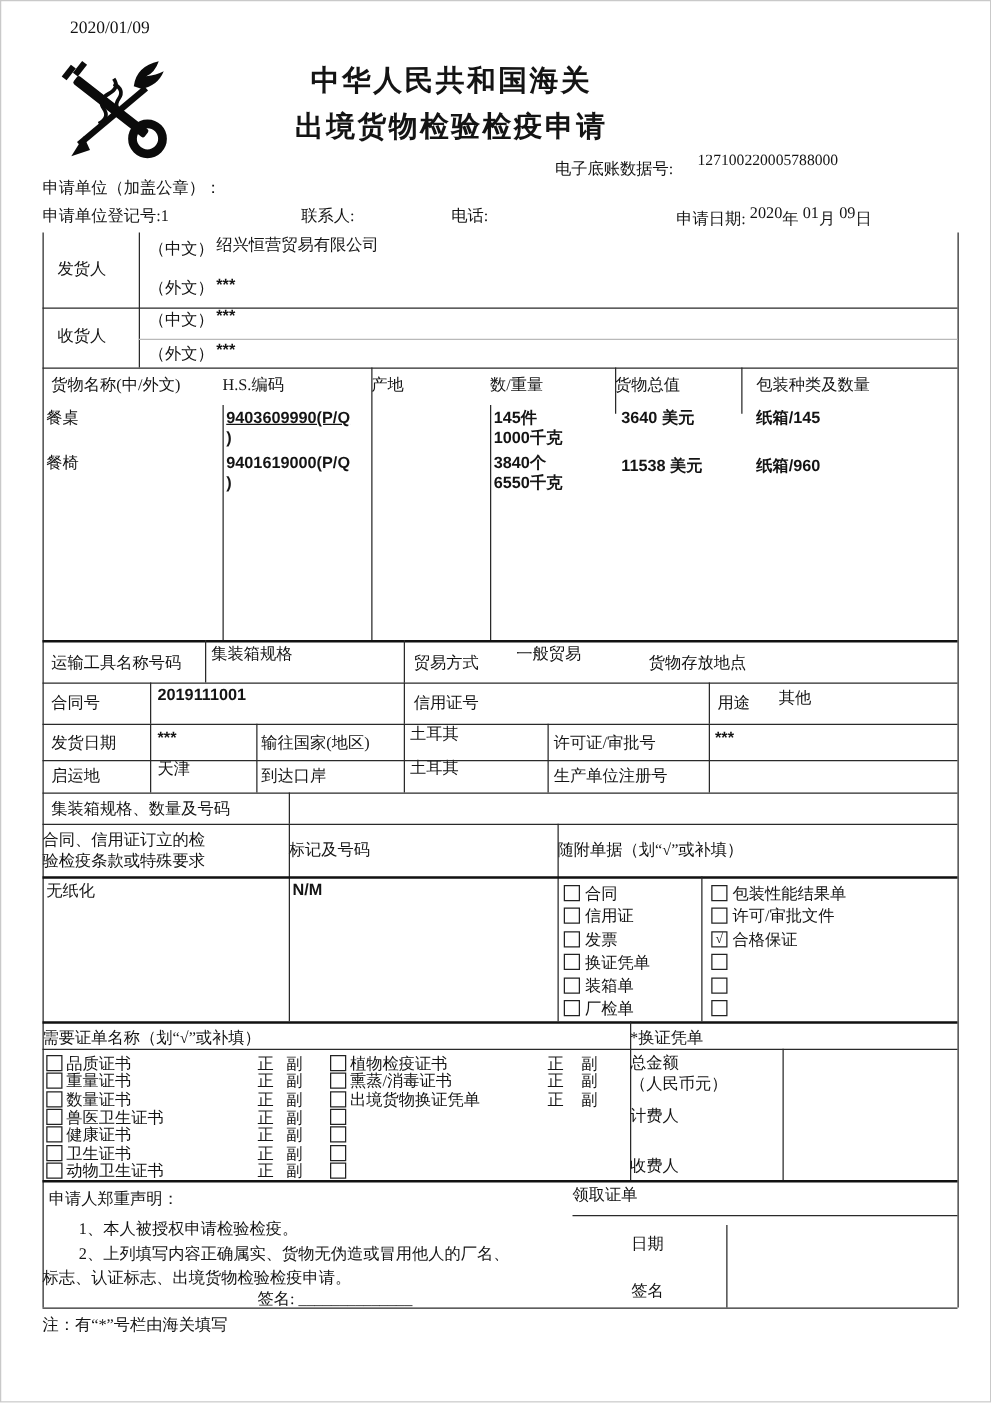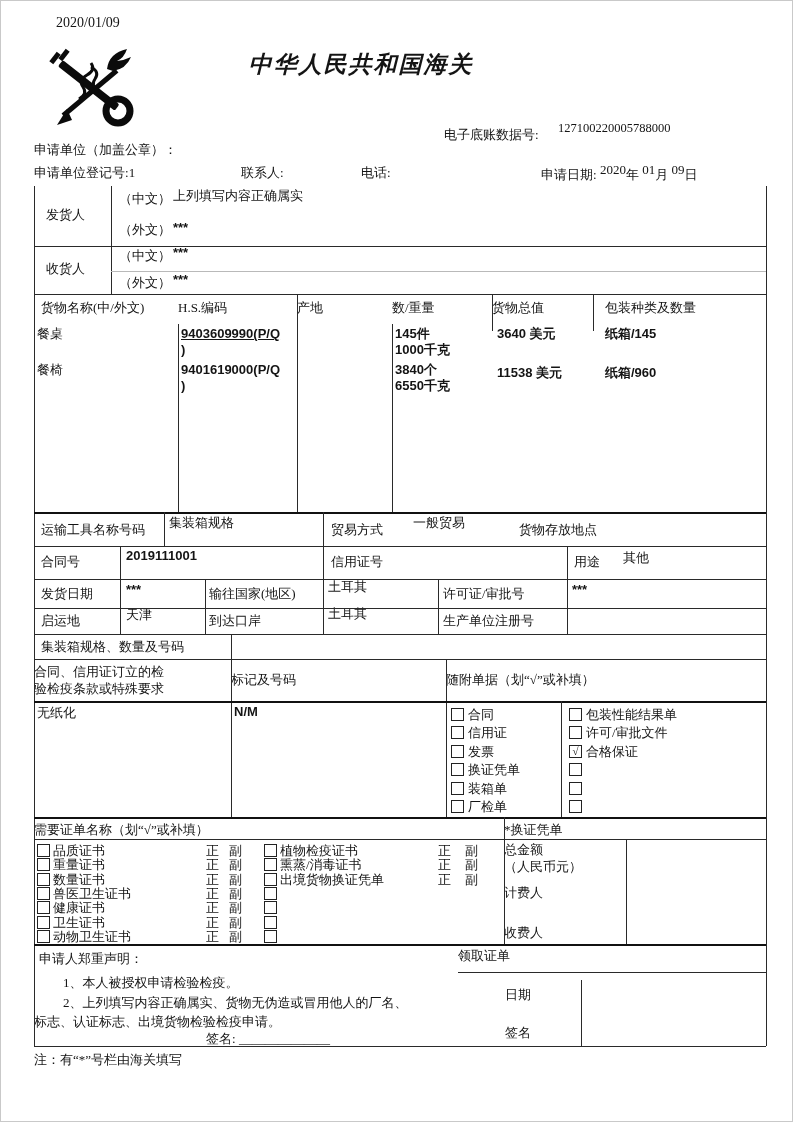--- a/index.html
+++ b/index.html
@@ -3,21 +3,21 @@
 <meta charset="utf-8">
 <style>
   html,body{margin:0;padding:0;background:#e8e8e8;}
   #page{position:relative;width:793px;height:1122px;margin:0 auto;background:#fff;
         font-family:"Liberation Serif","DejaVu Serif",serif;color:#141414;
         border:1px solid #c9c9c9;box-sizing:border-box;overflow:hidden;}
   .t{position:absolute;font-size:13px;line-height:1.2;white-space:nowrap;}
   .c{text-align:left;}
   .title{position:absolute;left:130px;width:460px;text-align:center;
          font-family:"Liberation Sans","DejaVu Sans",sans-serif;
-         font-weight:bold;font-size:23px;letter-spacing:2px;white-space:nowrap;font-style:italic;}
+         font-weight:bold;font-size:23px;letter-spacing:2px;white-space:nowrap;}
   .hl{position:absolute;height:1px;background:#2a2a2a;}
   .hl2{position:absolute;height:2px;background:#111;}
   .gl{position:absolute;height:1px;background:#b9b9b9;}
   .vl{position:absolute;width:1px;background:#2a2a2a;}
   .cb{position:absolute;width:11px;height:11px;border:1px solid #222;
       font-size:11px;line-height:10px;text-align:center;background:#fff;}
   .raise{position:relative;top:-5px;}
   .num{font-family:"Liberation Sans","DejaVu Sans",sans-serif;font-weight:bold;}
 </style>
 </head>
@@ -37,38 +37,39 @@
         <rect x="10" y="45.5" width="70" height="5" transform="rotate(-40 45 48)"></rect>
         <path d="M12,80 L22,64 L27,75 Z"></path>
         <path d="M62,24 q2,-16 20,-20 q-3,9 -10,12 q8,-1 14,-4 q-5,12 -18,14 z"></path>
         <path d="M34,54 q9,-5 4,-12 q-5,-7 4,-12 q9,-5 4,-12" fill="none" stroke="#0b0b0b" stroke-width="3"></path>
         <path d="M54,46 q-9,-5 -4,-12 q5,-7 -4,-12" fill="none" stroke="#0b0b0b" stroke-width="3"></path>
       </g>
     </svg>
   </div>
 
   <div class="title" style="top:48px;">中华人民共和国海关</div>
+  <div class="title" style="top:85px;">出境货物检验检疫申请</div>
 
   <div class="t" style="left:443px;top:126px;">电子底账数据号:</div>
   <div class="t" style="left:557px;top:120px;font-size:12.5px;">127100220005788000</div>
 
   <div class="t" style="left:33px;top:141px;">申请单位（加盖公章）：</div>
   <div class="t" style="left:33px;top:164px;"><span>申请单位登记号:</span><span>1</span></div>
   <div class="t" style="left:240px;top:164px;">联系人:</div>
   <div class="t" style="left:360px;top:164px;">电话:</div>
   <div class="t" style="left:540px;top:166px;">
     <span>申请日期:</span>
     <span class="raise">2020</span><span>年</span>
     <span class="raise">01</span><span>月</span>
     <span class="raise">09</span><span>日</span>
   </div>
 
   <div class="t" style="left:45px;top:206px;">发货人</div>
   <div class="t" style="left:118px;top:190px;">（中文）</div>
-  <div class="t" style="left:172px;top:187px;">上列填写内容正确属实</div>
+  <div class="t" style="left:172px;top:187px;">绍兴恒营贸易有限公司</div>
   <div class="t" style="left:118px;top:221px;">（外文）</div>
   <div class="t num" style="left:172px;top:219px;">***</div>
 
   <div class="t" style="left:45px;top:260px;">收货人</div>
   <div class="t" style="left:118px;top:247px;">（中文）</div>
   <div class="t num" style="left:172px;top:244px;">***</div>
   <div class="t" style="left:118px;top:274px;">（外文）</div>
   <div class="t num" style="left:172px;top:271px;">***</div>
 
   <div class="t" style="left:40px;top:299px;">货物名称(中/外文)</div>

